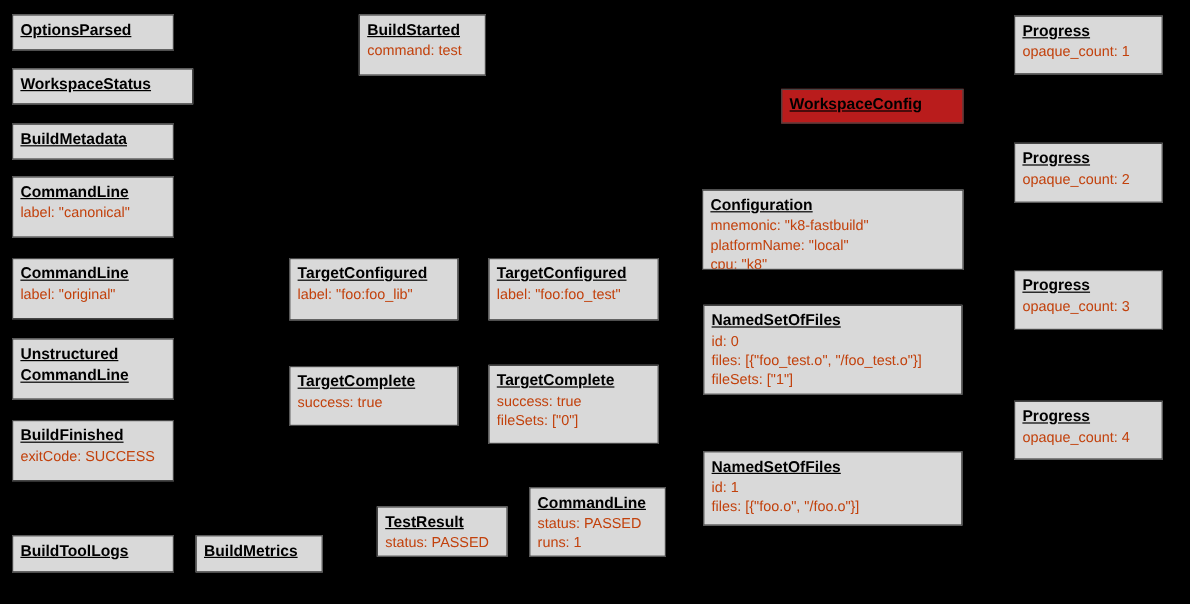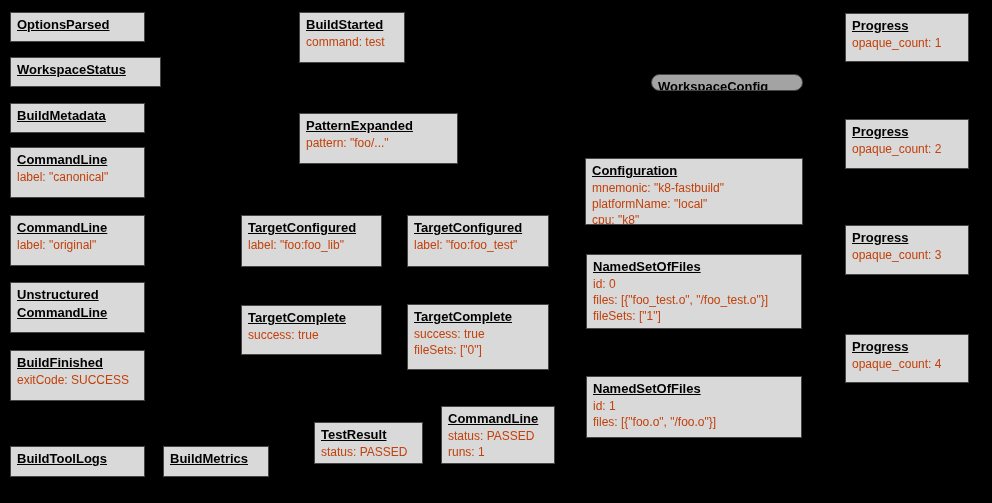--- a/index.html
+++ b/index.html
@@ -69,24 +69,20 @@
     <div class="box" style="left: 10px; top: 446px; width: 135px; height: 31px; background: rgb(217, 217, 217); border-color: rgb(69, 69, 69);">
       <div class="box-title">BuildToolLogs</div>
     </div>
     <div class="box" style="left: 163px; top: 446px; width: 106px; height: 31px; background: rgb(217, 217, 217); border-color: rgb(69, 69, 69);">
       <div class="box-title">BuildMetrics</div>
     </div>
     <div class="box" style="left: 299px; top: 12px; width: 106px; height: 51px; background: rgb(217, 217, 217); border-color: rgb(69, 69, 69);">
       <div class="box-title">BuildStarted</div>
       <div class="box-line">command: test</div>
     </div>
-    <div class="box" style="left: 299px; top: 113px; width: 159px; height: 51px; background: rgb(217, 217, 217); border-color: rgb(69, 69, 69);">
-      <div class="box-title">PatternExpanded</div>
-      <div class="box-line">pattern: "foo/..."</div>
-    </div>
     <div class="box" style="left: 241px; top: 215px; width: 141px; height: 52px; background: rgb(217, 217, 217); border-color: rgb(69, 69, 69);">
       <div class="box-title">TargetConfigured</div>
       <div class="box-line">label: "foo:foo_lib"</div>
     </div>
     <div class="box" style="left: 407px; top: 215px; width: 142px; height: 52px; background: rgb(217, 217, 217); border-color: rgb(69, 69, 69);">
       <div class="box-title">TargetConfigured</div>
       <div class="box-line">label: "foo:foo_test"</div>
     </div>
     <div class="box" style="left: 241px; top: 305px; width: 141px; height: 50px; background: rgb(217, 217, 217); border-color: rgb(69, 69, 69);">
       <div class="box-title">TargetComplete</div>
@@ -99,21 +95,21 @@
     </div>
     <div class="box" style="left: 314px; top: 422px; width: 109px; height: 42px; background: rgb(217, 217, 217); border-color: rgb(69, 69, 69);">
       <div class="box-title">TestResult</div>
       <div class="box-line">status: PASSED</div>
     </div>
     <div class="box" style="left: 441px; top: 406px; width: 114px; height: 58px; background: rgb(217, 217, 217); border-color: rgb(69, 69, 69);">
       <div class="box-title">CommandLine</div>
       <div class="box-line">status: PASSED</div>
       <div class="box-line">runs: 1</div>
     </div>
-    <div class="box" style="left: 651px; top: 74px; width: 152px; height: 17px; background: #a3a3a3; border-color: rgb(69, 69, 69); border-radius: 12px;">
+    <div class="box" style="left: 651px; top: 74px; width: 152px; height: 29px; background: #b91c1c; border-color: rgb(69, 69, 69);">
       <div class="box-title">WorkspaceConfig</div>
     </div>
     <div class="box" style="left: 585px; top: 158px; width: 218px; height: 67px; background: rgb(217, 217, 217); border-color: rgb(69, 69, 69);">
       <div class="box-title">Configuration</div>
       <div class="box-line">mnemonic: "k8-fastbuild"</div>
       <div class="box-line">platformName: "local"</div>
       <div class="box-line">cpu: "k8"</div>
     </div>
     <div class="box" style="left: 586px; top: 254px; width: 216px; height: 75px; background: rgb(217, 217, 217); border-color: rgb(69, 69, 69);">
       <div class="box-title">NamedSetOfFiles</div>

